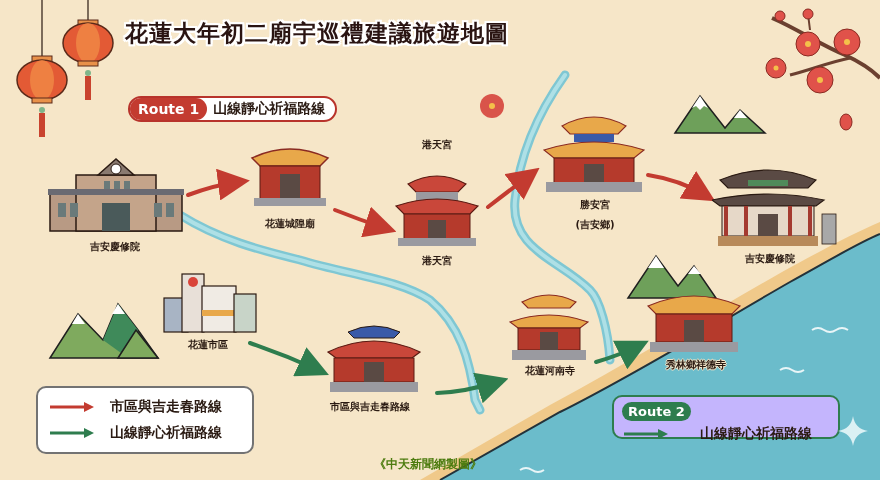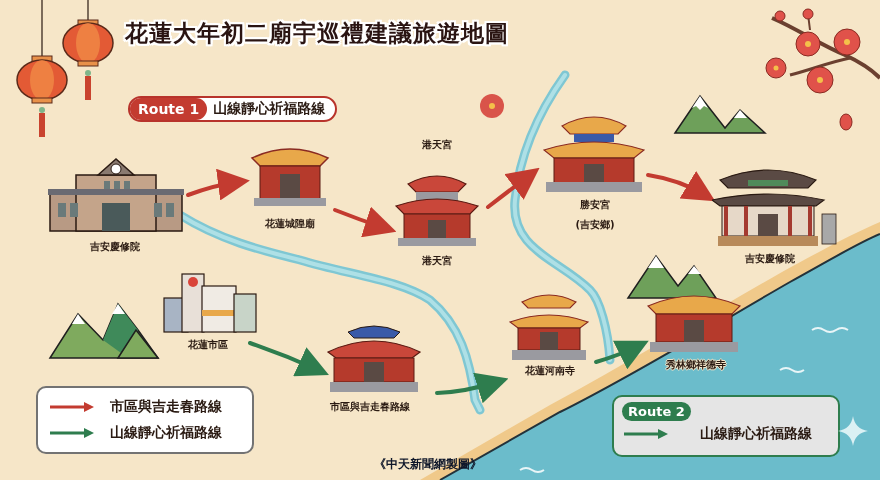--- a/index.html
+++ b/index.html
@@ -37,32 +37,32 @@
     text-shadow: 1px 0 0 #f6e6c8, -1px 0 0 #f6e6c8, 0 1px 0 #f6e6c8, 0 -1px 0 #f6e6c8;
   }
   .legend {
     left: 36px; top: 386px; width: 218px; height: 68px;
     background: #fff; border: 2px solid #737373; border-radius: 10px;
     padding: 6px 10px;
   }
   .legend-row { display: flex; align-items: center; height: 26px; }
   .legend-row .txt { font-size: 14px; font-weight: bold; margin-left: 14px; }
   .route2-box {
-    left: 612px; top: 395px; width: 228px; height: 62px;
-    background: #e5e5e5; border: 2px solid #2e7d4e; border-radius: 10px;
+    left: 612px; top: 395px; width: 228px; height: 44px;
+    background: #c4b5fd; border: 2px solid #2e7d4e; border-radius: 10px;
     padding: 4px 8px;
   }
   .route2-box .pill {
     display: inline-block; background: #2e7d4e; color: #fff; font-weight: bold;
     font-size: 13px; border-radius: 10px; padding: 2px 6px;
   }
   .route2-box .row { display: flex; align-items: center; margin-top: 4px; }
   .route2-box .row .txt { font-size: 14px; font-weight: bold; margin-left: 30px; }
   .credit {
-    left: 374px; top: 456px; font-size: 12px; font-weight: bold; color: #0f172a;
+    left: 374px; top: 456px; font-size: 12px; font-weight: bold; color: #4d7c0f;
     white-space: nowrap;
   }
 </style>
 </head>
 <body>
 
 <svg class="layer" width="880" height="480" viewBox="0 0 880 480">
 
   <path d="M 430 480 L 560 410 C 640 370, 720 320, 790 280 C 830 258, 860 240, 880 232 L 880 480 Z" fill="#6bbccb"></path>
 

